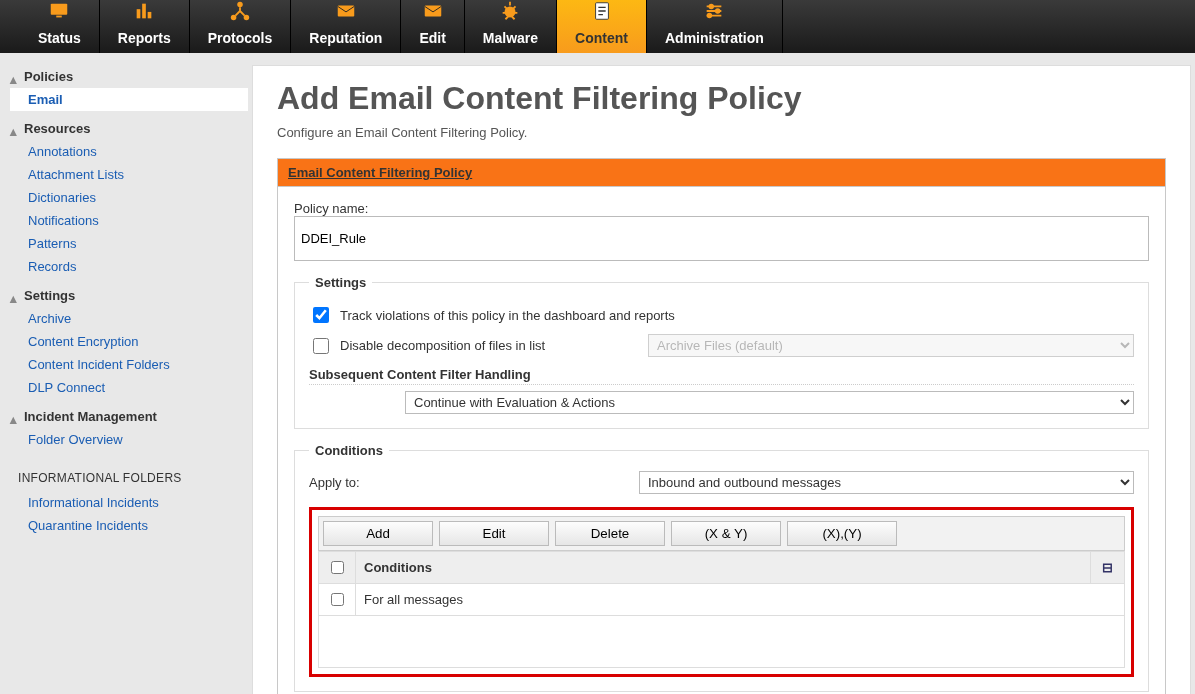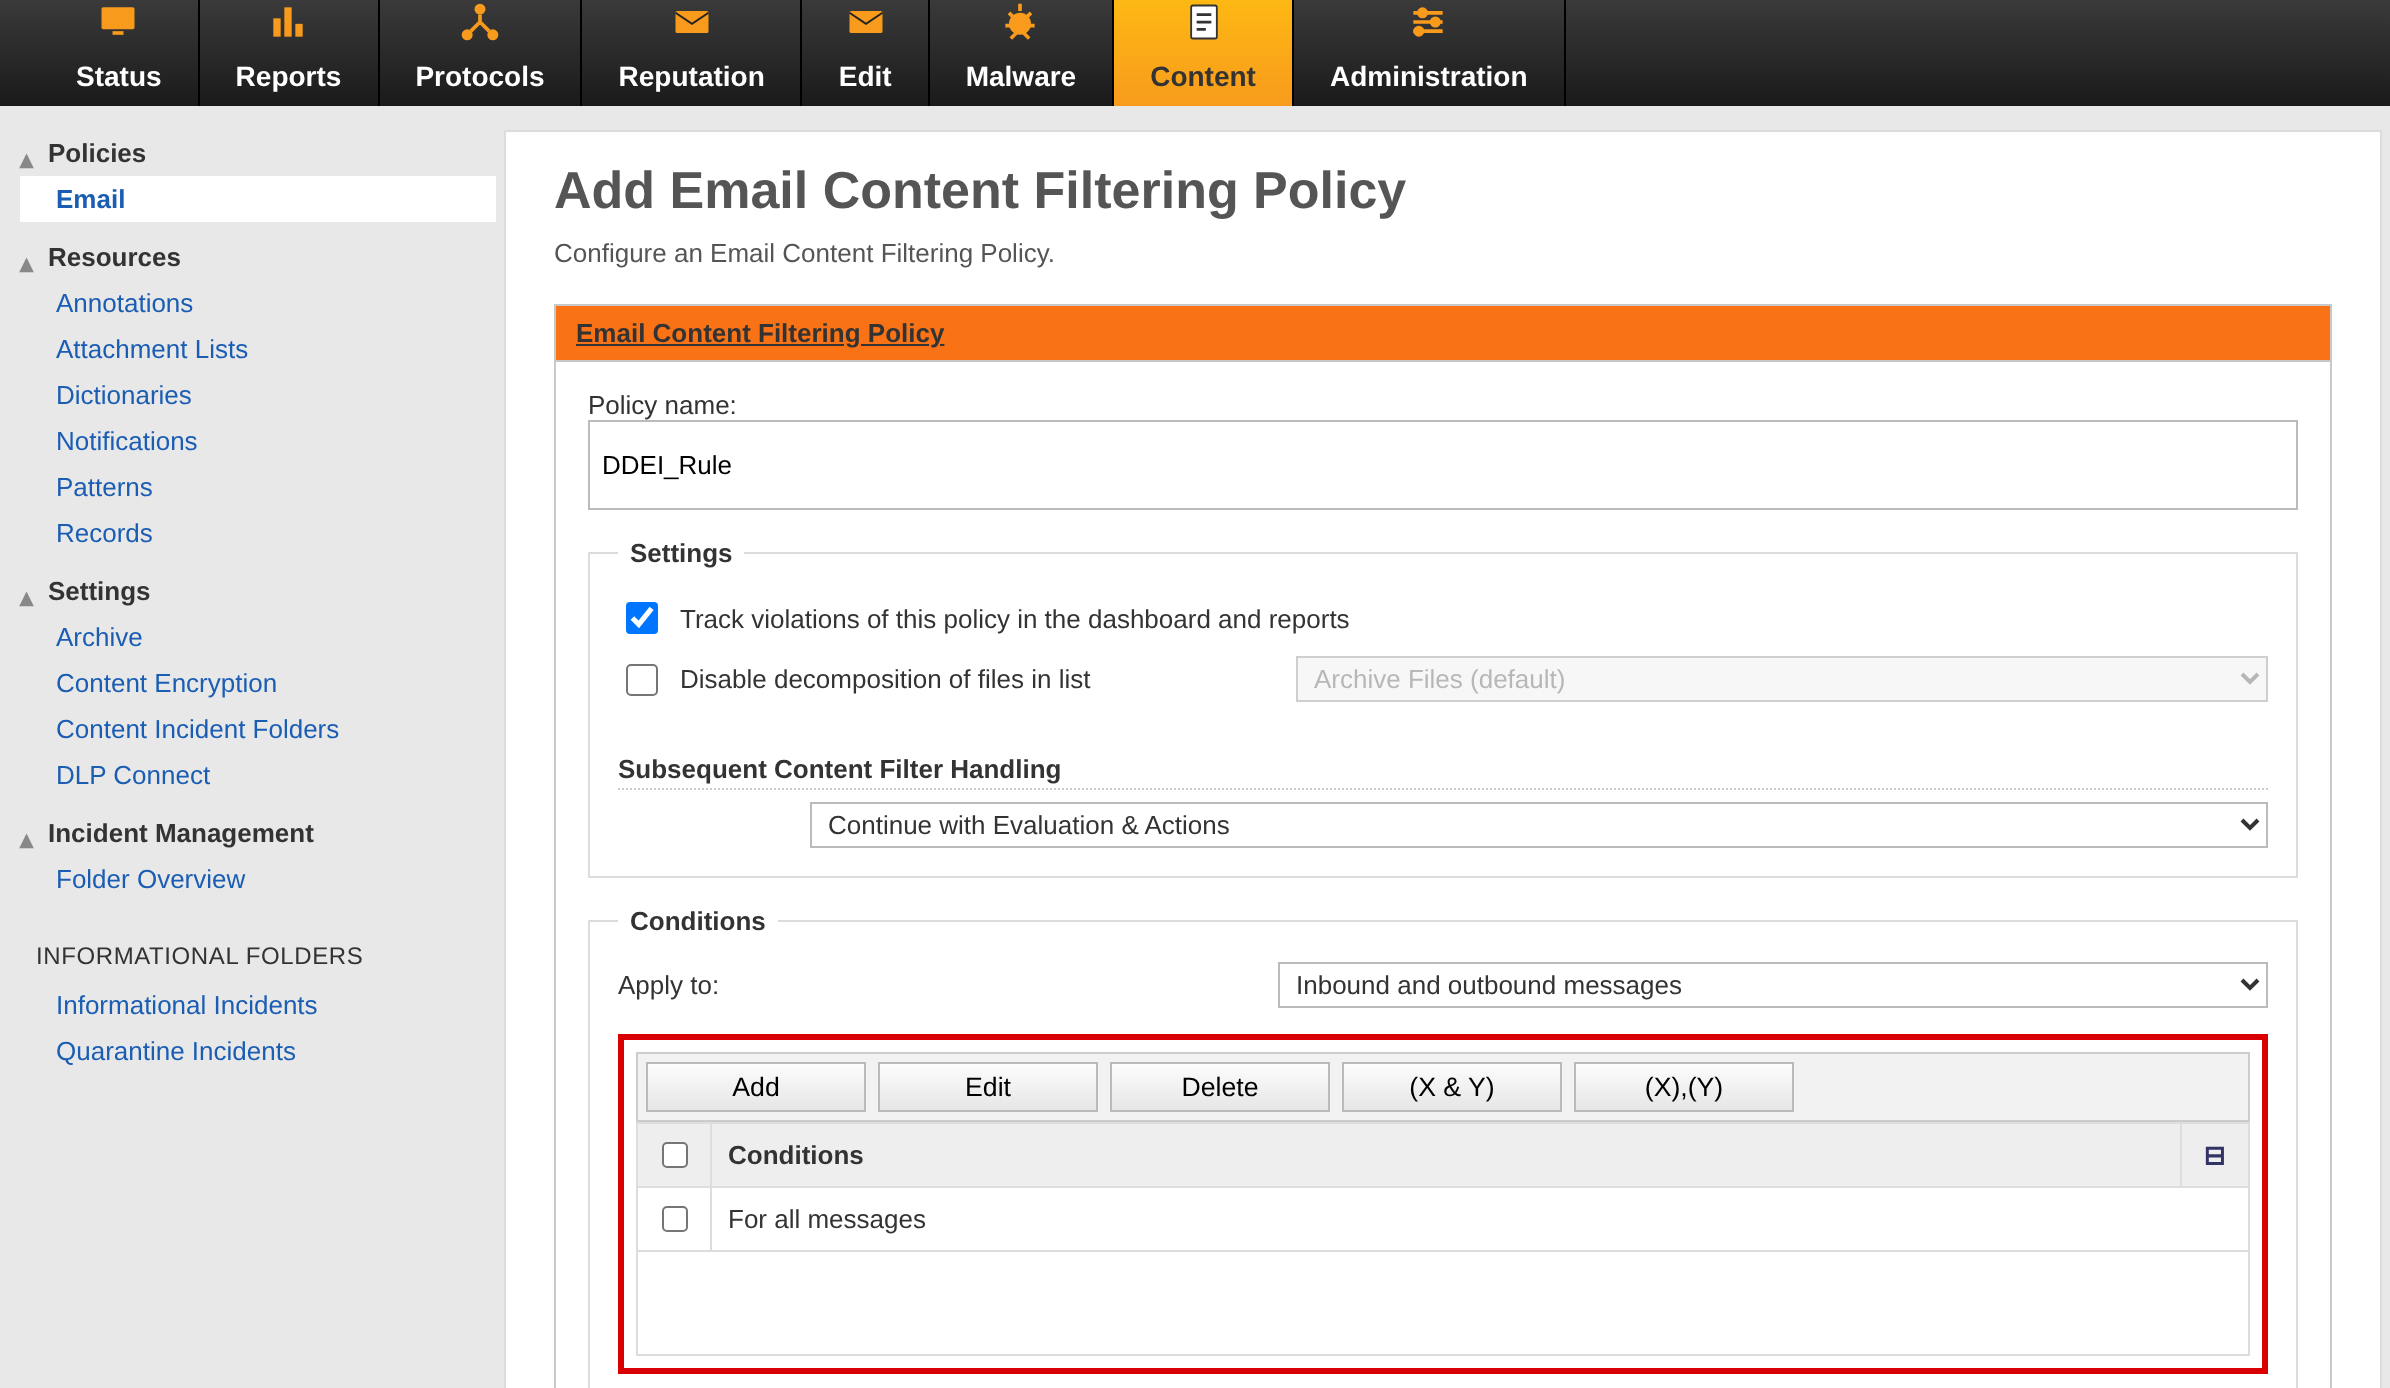--- a/index.html
+++ b/index.html
@@ -101,21 +101,21 @@
     flex: 1;
     background: #fff;
     margin: 12px 4px 0 4px;
     padding: 14px 24px;
     overflow-y: auto;
     border: 1px solid #ddd;
     border-bottom: none;
   }
   h1.page-title {
     margin: 0 0 8px 0;
-    font-size: 26px;
+    font-size: 32px;
     font-weight: bold;
     color: #555;
   }
   .page-subtitle { color: #555; margin-bottom: 18px; }
 
   .panel {
     border: 1px solid #c8c8c8;
   }
   .panel-header {
     background: #f97316;
@@ -147,21 +147,21 @@
   }
   .check-row {
     display: flex;
     align-items: center;
     gap: 8px;
     padding: 4px 0;
   }
   .check-row input[type=checkbox]{ width:16px; height:16px; }
   .sub-label {
     font-weight: bold;
-    margin-top: 22px;
+    margin-top: 6px;
     border-bottom: 1px dotted #ccc;
     padding-bottom: 2px;
   }
   select.sel {
     border: 1px solid #bbb;
     padding: 2px 4px;
     font-family: inherit;
     font-size: 13px;
     background: #fff;
     color: #333;

